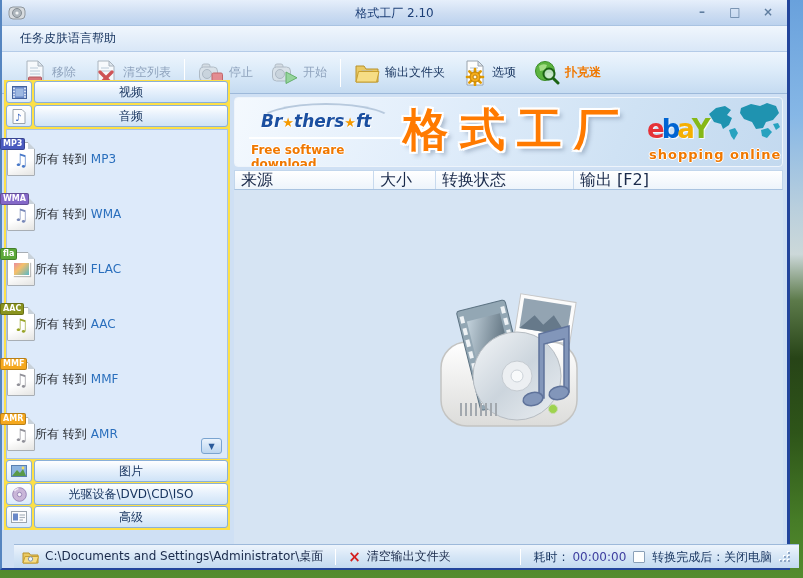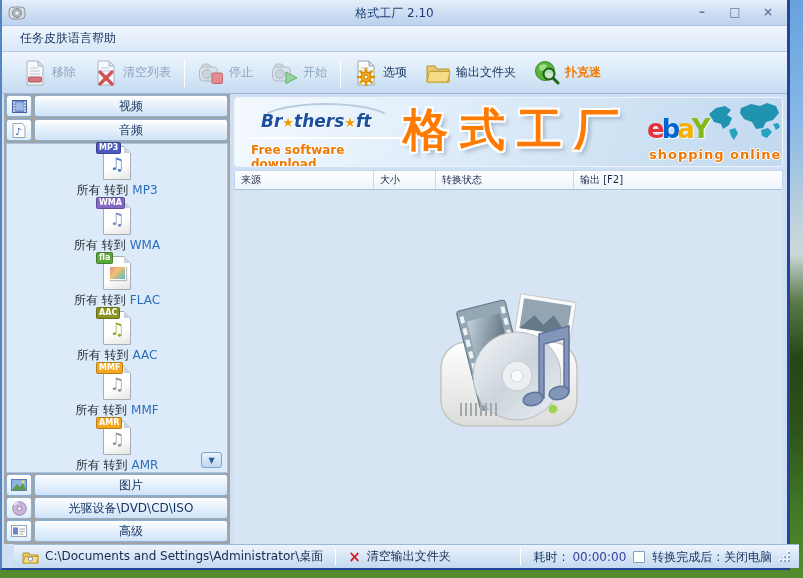--- a/index.html
+++ b/index.html
@@ -32,30 +32,30 @@
   .toolbar{position:absolute;left:0;top:52px;width:785px;height:42px;
     background:linear-gradient(180deg,#eef5fd 0%,#dcebf9 45%,#c5dbf1 100%);
     border-bottom:1px solid #9db9da; display:flex;align-items:center;padding-left:12px;}
   .tbtn{display:flex;align-items:center;gap:5px;padding:3px 9px;font-size:12px;}
   .tbtn .tlabel{color:#16335e;}
   .tbtn.disabled .tlabel{color:#8fa3bd;}
   .tbtn.disabled svg{opacity:.78;}
   .tbtn.poker .tlabel{color:#f07800;font-weight:bold;}
   .tsep{width:1px;height:28px;background:#9db9da;border-right:1px solid #ffffff;margin:0 4px;}
   
-  .sidebar{position:absolute;left:2px;top:94px;width:226px;height:450px;background:#a3a3a3;}
+  .sidebar{position:absolute;left:2px;top:80px;width:226px;height:450px;background:#fde047;}
   .side-row{position:absolute;left:2px;width:222px;height:23px;display:flex;gap:2px;}
   .icon-cell{width:26px;height:22px;border:1px solid #8ab0d8;border-radius:3px;
     background:linear-gradient(180deg,#ffffff,#dcebfb);display:flex;align-items:center;justify-content:center;}
   .hdr-btn{flex:1;height:22px;border:1px solid #8ab0d8;border-radius:3px;
     background:linear-gradient(180deg,#ffffff 0%,#e7f1fc 45%,#cfe3f7 100%);
     font-size:12px;color:#16335e;text-align:center;line-height:21px;}
   .audio-panel{position:absolute;left:2px;top:49px;width:222px;height:330px;
     background:#ddeafa;border:1px solid #a8c4e6;}
-  .audio-item{height:55px;display:flex;flex-direction:column;align-items:center;padding-top:2px;}
+  .audio-item{height:55px;display:flex;align-items:center;padding-top:2px;}
   .file-icon{position:relative;width:28px;height:34px;background:linear-gradient(160deg,#ffffff 60%,#e4e4e2);
     border:1px solid #a8aeb4;border-radius:1px;}
   .file-icon .fold{position:absolute;right:-1px;top:-1px;width:0;height:0;
     border-left:7px solid #c9d2da;border-top:7px solid #ddeafa;}
   .badge{position:absolute;top:-5px;left:-8px;padding:0 2px;font-size:8px;font-weight:bold;
     color:#fff;border-radius:2px;line-height:10px;border:1px solid rgba(0,0,0,.25);}
   .note{display:block;text-align:center;font-size:17px;line-height:34px;}
   .photo{display:none;position:absolute;left:5px;top:9px;width:17px;height:14px;border:1px solid #fff;
     background:linear-gradient(135deg,#e88ca0 0%,#f5c06a 40%,#58b8c8 100%);box-shadow:1px 1px 1px rgba(0,0,0,.25);}
   .audio-item:nth-child(3) .note{display:none;}
@@ -84,21 +84,21 @@
   .app-bigtitle{position:absolute;left:168px;top:2px;font-size:45px;font-weight:bold;color:#ff7a00;
     letter-spacing:12px;white-space:nowrap;
     text-shadow:-2px 0 #fff,2px 0 #fff,0 -2px #fff,0 2px #fff,-2px -2px #fff,2px 2px #fff,-2px 2px #fff,2px -2px #fff,4px 4px 4px rgba(90,110,140,.45);}
   .ebay{position:absolute;left:412px;top:16px;font-size:26px;font-weight:bold;letter-spacing:-3px;
     text-shadow:1px 1px 0 rgba(255,255,255,.8);}
   .worldmap{position:absolute;left:470px;top:2px;}
   .shopping{position:absolute;left:414px;top:49px;font-size:13px;font-weight:bold;color:#f07800;letter-spacing:1px;
     text-shadow:-1px 0 #fff,1px 0 #fff,0 -1px #fff,0 1px #fff;}
   .theader{position:absolute;left:4px;top:76px;width:549px;height:20px;display:flex;
     border:1px solid #c2d6ec;border-bottom:1px solid #a9c3e0;background:linear-gradient(180deg,#ffffff,#edf4fb);}
-  .thcell{height:18px;line-height:18px;padding-left:6px;font-size:10px;color:#1a2a4a;
+  .thcell{height:18px;line-height:18px;padding-left:6px;font-size:16px;color:#1a2a4a;
     border-right:1px solid #c8daee;}
   .listarea{position:absolute;left:4px;top:96px;width:549px;height:354px;background:#d6e4f3;}
   .watermark{position:absolute;left:187px;top:92px;}
   
   .statusbar{position:absolute;left:12px;top:544px;width:785px;height:24px;
     background:linear-gradient(180deg,#edf4fc 0%,#d6e6f6 50%,#c3daf0 100%);
     border-top:1px solid #9db9da;display:flex;align-items:center;padding-left:8px;font-size:12px;}
   .sb-left{display:flex;align-items:center;gap:6px;}
   .sb-path{color:#1a2a4a;}
   .sb-sep{width:1px;height:16px;background:#9db9da;border-right:1px solid #fff;margin:0 6px;}
@@ -186,20 +186,29 @@
             <rect x="4" y="3" width="8" height="5" rx="2" fill="#cfd5da" stroke="#9aa4ad"></rect>
             <rect x="1.5" y="6" width="18" height="14" rx="4" fill="#d8dde2" stroke="#9aa4ad"></rect>
             <circle cx="9" cy="13" r="4.5" fill="#c2cad1" stroke="#98a2ab"></circle>
           </g>
           <path d="M15 11 L26 16.8 L15 22.5 Z" fill="#84d084" stroke="#44a044"></path>
         </svg>
         <span class="tlabel">开始</span>
       </div>
       <div class="tsep"></div>
       <div class="tbtn">
+        <svg width="26" height="22" viewBox="0 0 26 22">
+          <path d="M2 4 h8 l2 3 h12 v13 H2 Z" fill="#e9c964" stroke="#b8922c"></path>
+          <rect x="7" y="9" width="12" height="9" rx="1" fill="#fdfdfd" stroke="#aab2ba"></rect>
+          <circle cx="13" cy="13.5" r="3" fill="#aeb6bd" stroke="#858d94"></circle>
+          <path d="M2 20 L4.5 9.5 H25 L22.5 20 Z" fill="#f6dd85" stroke="#c8a030"></path>
+        </svg>
+        <span class="tlabel">输出文件夹</span>
+      </div>
+      <div class="tbtn">
         <svg width="24" height="26" viewBox="0 0 24 26">
           <path d="M4 1 h11 l5 5 v19 H4 Z" fill="#fdfdfd" stroke="#9aa4ae"></path>
           <path d="M15 1 l5 5 h-5 Z" fill="#dde4ea" stroke="#9aa4ae"></path>
           <g stroke="#c3cfda" stroke-width="1.3">
               <line x1="7" y1="8" x2="15" y2="8"></line>
               <line x1="7" y1="11" x2="17" y2="11"></line>
             </g>
           <g stroke="#e09a00" stroke-width="2.6" stroke-linecap="round">
             <line x1="12" y1="12" x2="12" y2="9"></line>
               <line x1="12" y1="22" x2="12" y2="25"></line>
@@ -207,29 +216,20 @@
               <line x1="17" y1="17" x2="20" y2="17"></line>
             <line x1="8.5" y1="13.5" x2="6.3" y2="11.3"></line>
               <line x1="15.5" y1="13.5" x2="17.7" y2="11.3"></line>
             <line x1="8.5" y1="20.5" x2="6.3" y2="22.7"></line>
               <line x1="15.5" y1="20.5" x2="17.7" y2="22.7"></line>
           </g>
           <circle cx="12" cy="17" r="5" fill="#f5ac18" stroke="#bc7e08"></circle>
           <circle cx="12" cy="17" r="2" fill="#fff6dc" stroke="#bc7e08"></circle>
         </svg>
         <span class="tlabel">选项</span>
-      </div>
-      <div class="tbtn">
-        <svg width="26" height="22" viewBox="0 0 26 22">
-          <path d="M2 4 h8 l2 3 h12 v13 H2 Z" fill="#e9c964" stroke="#b8922c"></path>
-          <rect x="7" y="9" width="12" height="9" rx="1" fill="#fdfdfd" stroke="#aab2ba"></rect>
-          <circle cx="13" cy="13.5" r="3" fill="#aeb6bd" stroke="#858d94"></circle>
-          <path d="M2 20 L4.5 9.5 H25 L22.5 20 Z" fill="#f6dd85" stroke="#c8a030"></path>
-        </svg>
-        <span class="tlabel">输出文件夹</span>
       </div>
       <div class="tbtn poker">
         <svg width="26" height="26" viewBox="0 0 26 26">
           <circle cx="11" cy="11" r="9.5" fill="#5cb440" stroke="#3a8c26"></circle>
           <path d="M5 6 q4 -3 8 -1 l-2 5 -5 1 Z" fill="#a2dc84"></path>
           <path d="M13 13 q5 -1 6 3 l-4 3 -3 -3 Z" fill="#8cd06c"></path>
           <circle cx="15" cy="14" r="5.5" fill="rgba(235,245,255,.65)" stroke="#1c6414" stroke-width="2"></circle>
           <line x1="19.2" y1="18.2" x2="24" y2="23" stroke="#1c6414" stroke-width="3" stroke-linecap="round"></line>
         </svg>
         <span class="tlabel">扑克迷</span>

